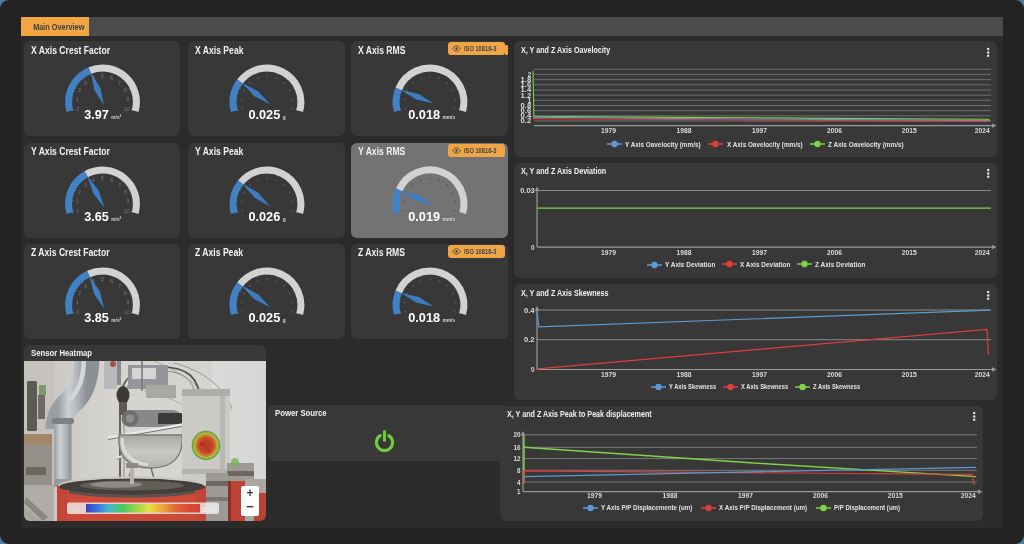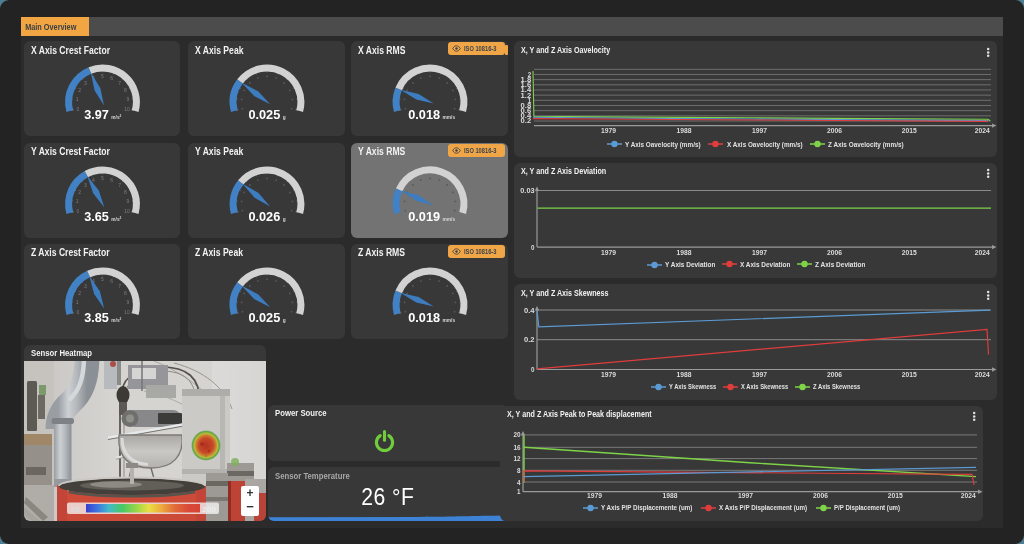--- a/index.html
+++ b/index.html
@@ -1,17 +1,17 @@
 <!DOCTYPE html>
 <html><head><meta charset="utf-8"><style>html,body{margin:0;padding:0}body{width:1024px;height:544px;background:#4d7e92;font-family:"Liberation Sans",sans-serif;overflow:hidden}svg text{font-family:"Liberation Sans",sans-serif}#win{position:absolute;left:0;top:0;width:1024px;height:544px;background:#232323;border-radius:9px;overflow:hidden}#dash{position:absolute;left:21px;top:17px;width:982px;height:511px;background:#2b2b2b}</style></head><body>
 <div id="win">
     <div id="dash"></div>
     <div id="page" style="position:absolute;left:0;top:0;width:1024px;height:544px">
       <div style="position:absolute;left:21px;top:17px;width:982px;height:19px;background:#4c4c4c"></div>
-      <div style="position:absolute;left:21px;top:17px;width:68px;height:19px;background:#f1a643;display:flex;align-items:center;justify-content:flex-start">
+      <div style="position:absolute;left:21px;top:17px;width:68px;height:19px;background:#f1a643;display:flex;align-items:center;justify-content:flex-end">
         <span style="font-size:8.5px;font-weight:bold;color:#3a3f47;transform:scaleX(0.86);white-space:nowrap">Main Overview</span>
       </div>
       <div style="position:absolute;left:24px;top:41px;width:156px;height:95px;background:#383838;border-radius:6px;overflow:hidden">
         <div style="position:absolute;left:7px;top:3.8px;font-size:10px;font-weight:bold;color:#f2f2f2;white-space:nowrap;transform:scaleX(0.86);transform-origin:0 50%">X Axis Crest Factor</div>
         <svg width="156" height="95" style="position:absolute;left:0;top:0" viewBox="0 0 156 95">
           <line x1="50.0" y1="68.8" x2="47.1" y2="69.6" stroke="#6f6f6f" stroke-width="0.9"></line>
           <text x="53.9" y="69.5" font-size="5" fill="#7c7c7c" text-anchor="middle">0</text>
           <line x1="49.0" y1="58.0" x2="46.1" y2="57.7" stroke="#6f6f6f" stroke-width="0.9"></line>
           <text x="53.1" y="60.2" font-size="5" fill="#7c7c7c" text-anchor="middle">1</text>
           <line x1="52.1" y1="47.6" x2="49.4" y2="46.3" stroke="#6f6f6f" stroke-width="0.9"></line>
@@ -440,29 +440,20 @@
         <div style="position:absolute;left:217px;top:141.5px;width:18px;height:14.5px;background:#fff;border-radius:2px 2px 0 0;color:#333;font-size:12px;font-weight:bold;text-align:center;line-height:14px">+</div>
         <div style="position:absolute;left:217px;top:156.5px;width:18px;height:14.5px;background:#fff;border-radius:0 0 2px 2px;color:#333;font-size:13px;font-weight:bold;text-align:center;line-height:12px">−</div>
       </div>
       <div style="position:absolute;left:268px;top:404.5px;width:240px;height:56.3px;background:#383838;border-radius:6px;overflow:hidden">
         <div style="position:absolute;left:7px;top:3.8px;font-size:9px;font-weight:bold;color:#f2f2f2;white-space:nowrap;transform:scaleX(0.86);transform-origin:0 50%">Power Source</div>
         <div style="position:absolute;left:105px;top:25px;width:23px;height:23px"><svg width="23" height="23" viewBox="0 0 23 23">
             <path d="M7.2,5.6 A8.1,8.1 0 1 0 15.8,5.6" fill="none" stroke="#70cc3a" stroke-width="3.1" stroke-linecap="round"></path>
             <line x1="11.5" y1="1.6" x2="11.5" y2="10.2" stroke="#70cc3a" stroke-width="3.1" stroke-linecap="round"></line>
           </svg></div>
       </div>
-      <div style="position:absolute;left:268px;top:466.8px;width:240px;height:54.2px;background:#383838;border-radius:6px;overflow:hidden">
-        <div style="position:absolute;left:7px;top:3.8px;font-size:9px;font-weight:bold;color:#f2f2f2;white-space:nowrap;transform:scaleX(0.86);transform-origin:0 50%"><span style="color:#a8a8a8">Sensor Temperature</span></div>
-        <div style="position:absolute;left:0;top:11px;width:100%;height:40px;display:flex;align-items:center;justify-content:center">
-          <span style="font-size:23px;color:#fff;letter-spacing:0.5px;transform:scaleX(0.92)">26 °F</span>
-        </div>
-        <svg width="240" height="6" viewBox="0 0 240 6" style="position:absolute;left:0;bottom:0">
-          <path d="M0,2.2 L150,2 C190,1.8 200,0.9 240,0.6 L240,6 L0,6 Z" fill="#3e82d6"></path>
-        </svg>
-      </div>
       <div style="position:absolute;left:514px;top:41px;width:483px;height:115.5px;background:#383838;border-radius:6px;overflow:hidden">
         <div style="position:absolute;left:7px;top:3.8px;font-size:8.3px;font-weight:bold;color:#f2f2f2;white-space:nowrap;transform:scaleX(0.86);transform-origin:0 50%">X, Y and Z Axis Oavelocity</div>
         <svg width="483" height="115.5" style="position:absolute;left:0;top:0" viewBox="0 0 483 115.5">
           <line x1="20" y1="28.30" x2="477" y2="28.30" stroke="#6e6e6e" stroke-width="1"></line>
           <line x1="20" y1="33.47" x2="477" y2="33.47" stroke="#6e6e6e" stroke-width="1"></line>
           <line x1="20" y1="38.64" x2="477" y2="38.64" stroke="#6e6e6e" stroke-width="1"></line>
           <line x1="20" y1="43.81" x2="477" y2="43.81" stroke="#6e6e6e" stroke-width="1"></line>
           <line x1="20" y1="48.98" x2="477" y2="48.98" stroke="#6e6e6e" stroke-width="1"></line>
           <line x1="20" y1="54.15" x2="477" y2="54.15" stroke="#6e6e6e" stroke-width="1"></line>
           <line x1="20" y1="59.32" x2="477" y2="59.32" stroke="#6e6e6e" stroke-width="1"></line>

